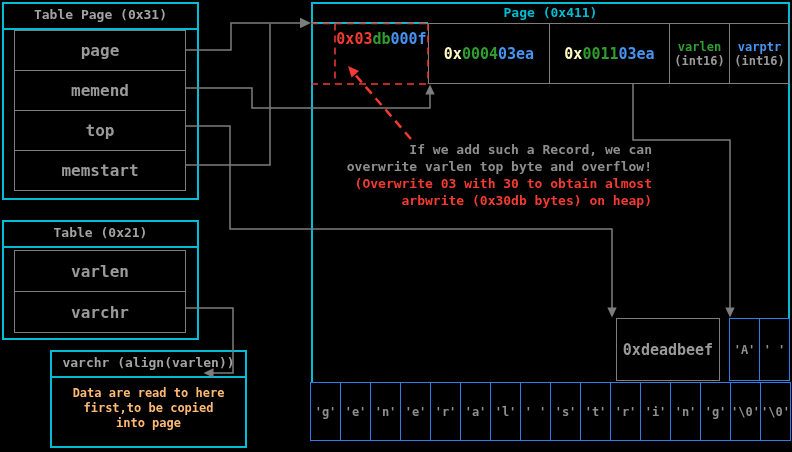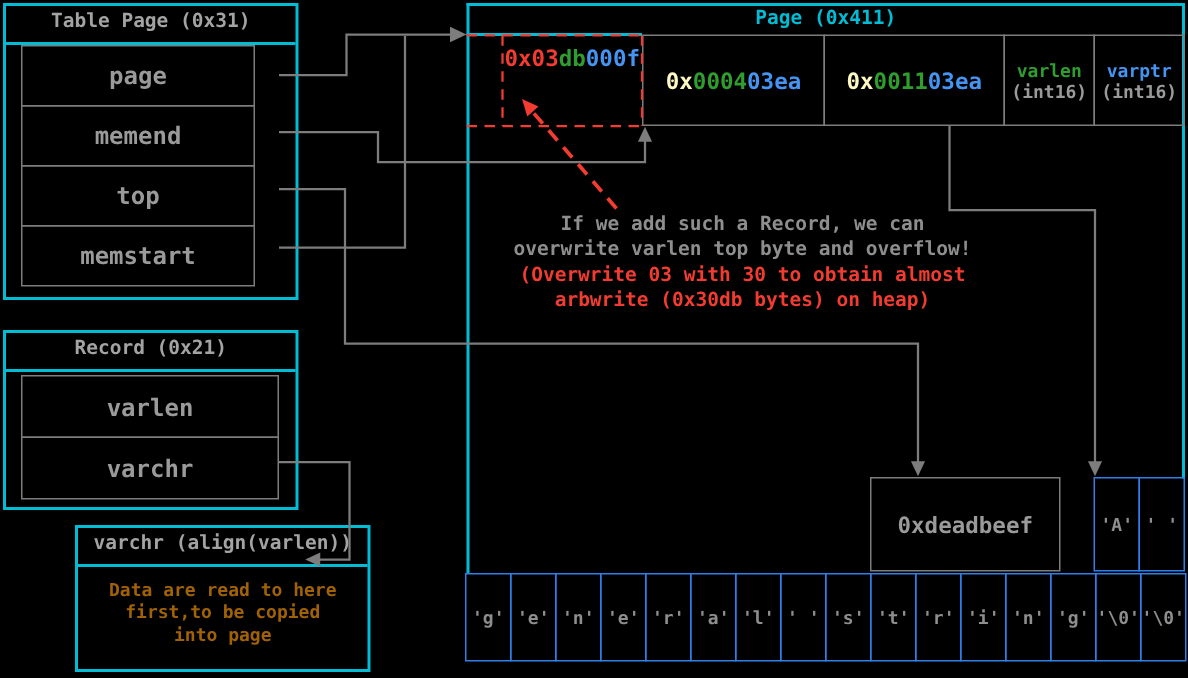--- a/index.html
+++ b/index.html
@@ -19,48 +19,48 @@
   .hex{font-size:15px;letter-spacing:0px;}
   .c-red{color:#f23b31;}
   .c-green{color:#2f9e2f;}
   .c-blue{color:#4694f2;}
   .c-gray{color:#fef9c3;}
   .col-head{flex-direction:column;line-height:14px;font-size:12px;}
   .blue-cell{border:1px solid #2f7fe8;color:#8e8e8e;font-size:12px;display:flex;align-items:center;justify-content:center;}
   .note{width:340px;text-align:center;font-size:13px;line-height:17px;}
   .note .g{color:#8e8e8e;}
   .note .r{color:#f23b31;}
-  .body-text{color:#a16207;font-size:12px;line-height:15px;text-align:center;}
+  .body-text{color:#fdba74;font-size:12px;line-height:15px;text-align:center;}
   svg{position:absolute;left:0;top:0;z-index:6;pointer-events:none;}
 </style>
 </head>
 <body>
 
 <div id="canvas">
 
   <div class="abs cyan-box" style="left:2px;top:2px;width:197px;height:198px;">
     <div class="box-title">Table Page (0x31)</div>
   </div>
-  <div class="abs" style="left:14px;top:30px;width:156px;">
+  <div class="abs" style="left:14px;top:30px;width:172px;">
     <div class="gray-cell row">
         <span class="row-label">page</span>
       </div>
     <div class="gray-cell row">
         <span class="row-label">memend</span>
       </div>
     <div class="gray-cell row">
         <span class="row-label">top</span>
       </div>
     <div class="gray-cell row">
         <span class="row-label">memstart</span>
       </div>
   </div>
 
   <div class="abs cyan-box" style="left:2px;top:220px;width:197px;height:120px;">
-    <div class="box-title">Record (0x21)</div>
+    <div class="box-title">Table (0x21)</div>
   </div>
   <div class="abs" style="left:14px;top:250px;width:172px;">
     <div class="gray-cell row2">
         <span class="row-label">varlen</span>
       </div>
     <div class="gray-cell row2">
         <span class="row-label">varchr</span>
       </div>
   </div>
 
@@ -91,28 +91,28 @@
   </div>
   <div class="abs gray-cell col-head" style="left:669px;top:23px;width:61px;height:61px;">
     <span class="c-green">varlen</span>
     <span style="color:#9a9a9a;">(int16)</span>
   </div>
   <div class="abs gray-cell col-head" style="left:729px;top:23px;width:61px;height:61px;text-align:center;">
     <span class="c-blue">varptr</span>
     <span style="color:#9a9a9a;">(int16)</span>
   </div>
 
-  <div class="abs note" style="left:325px;top:141px;">
+  <div class="abs note" style="left:312px;top:141px;text-align:right;">
     <div class="g">If we add such a Record, we can</div>
     <div class="g">overwrite varlen top byte and overflow!</div>
     <div class="r">(Overwrite 03 with 30 to obtain almost</div>
     <div class="r">arbwrite (0x30db bytes) on heap)</div>
   </div>
 
-  <div class="abs gray-cell" style="left:580px;top:318px;width:127px;height:63px;">
+  <div class="abs gray-cell" style="left:616px;top:318px;width:104px;height:63px;">
     <span class="hex" style="color:#9a9a9a;">0xdeadbeef</span>
   </div>
   <div class="abs blue-cell" style="left:729px;top:318px;width:31px;height:63px;">
       <span>'A'</span>
     </div>
   <div class="abs blue-cell" style="left:759px;top:318px;width:31px;height:63px;">
       <span>' '</span>
     </div>
 
   <div class="abs" style="left:311px;top:382px;width:480px;height:59px;display:flex;">

